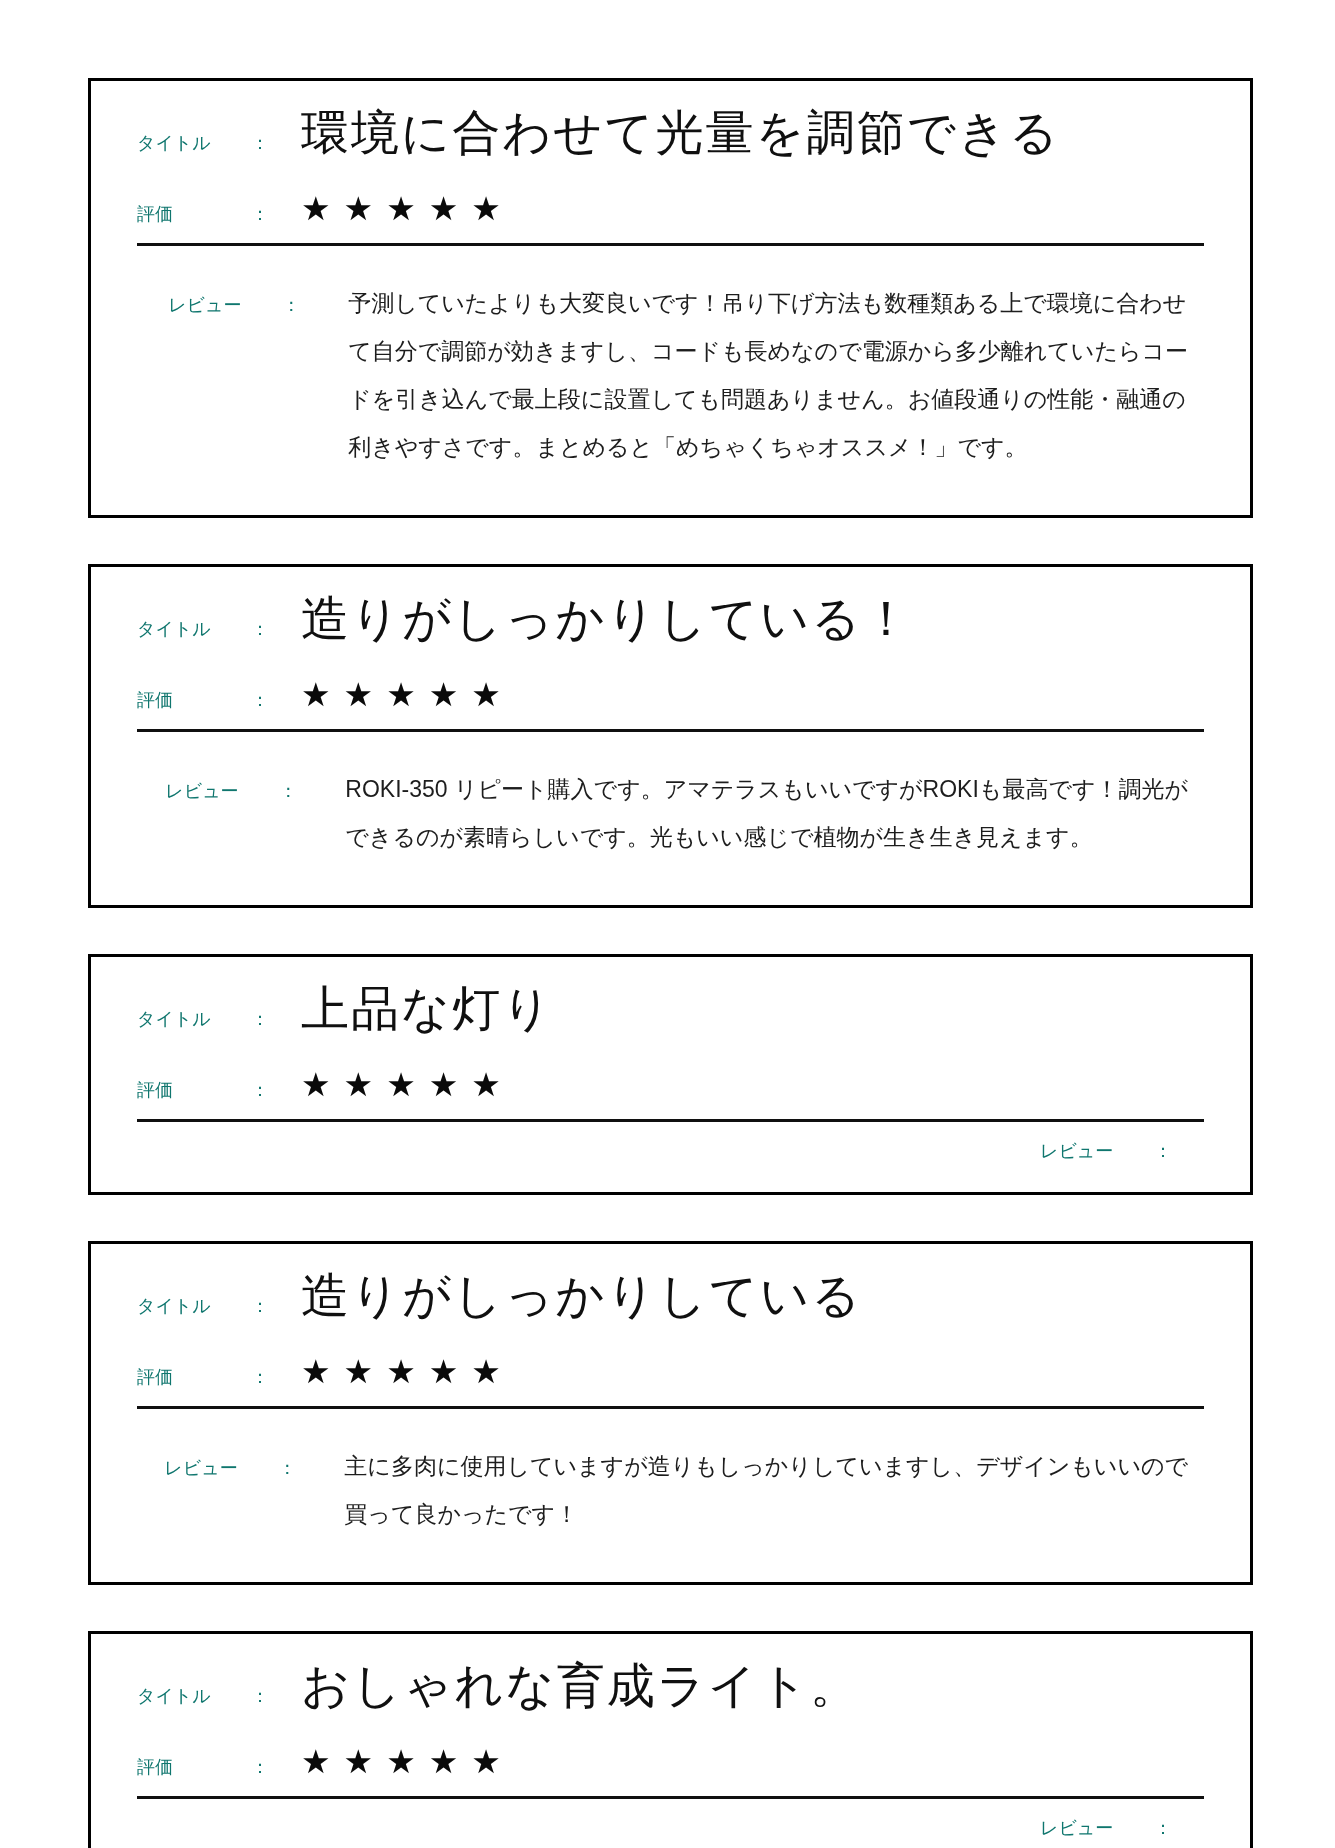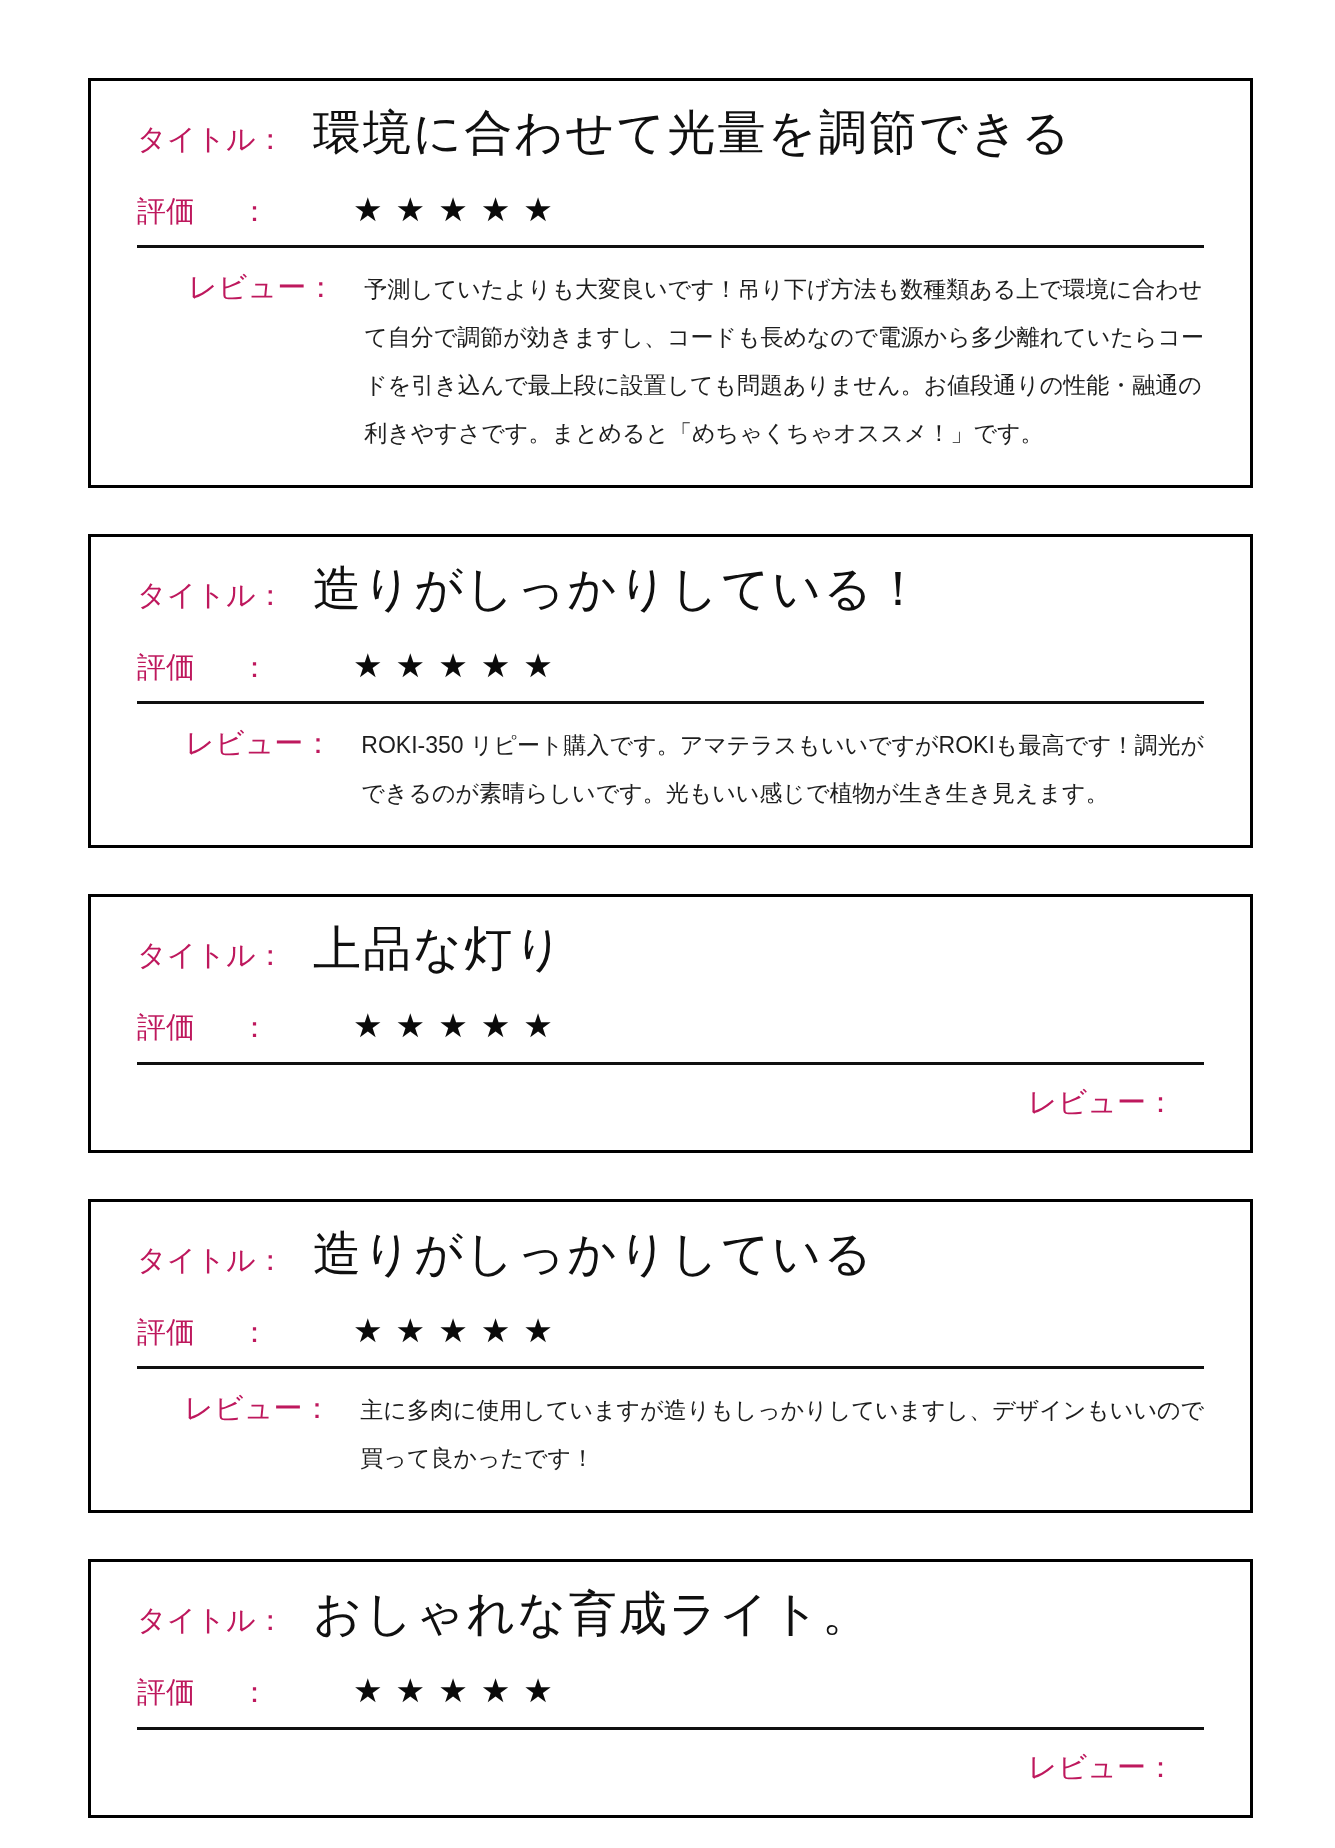--- a/index.html
+++ b/index.html
@@ -29,50 +29,50 @@
   .card:last-child { margin-bottom: 0; }
   .row {
     display: flex;
     align-items: baseline;
   }
   .label {
     display: inline-flex;
     justify-content: space-between;
     width: 132px;
     flex: 0 0 132px;
-    margin-right: 44px;
-    font-size: 29px;
+    margin-right: 32px;
+    font-size: 18px;
     line-height: 1.4;
-    color: #be185d;
+    color: #0f766e;
     white-space: nowrap;
   }
   .title {
     margin: 0;
     font-size: 48px;
     line-height: 52px;
     font-weight: 400;
     letter-spacing: 2px;
     color: #101010;
   }
-  .rating-row { margin-top: 30px; gap: 40px; }
+  .rating-row { margin-top: 30px; }
   .stars {
     font-size: 33px;
     line-height: 40px;
     letter-spacing: 13px;
     color: #0a0a0a;
   }
   .separator {
     border: none;
     height: 3px;
     background: #101010;
     margin: 14px 0 0 0;
   }
   .review-row { margin-top: 17px; justify-content: flex-end; }
   .review-text {
-    margin: 0;
+    margin: 16px;
     font-size: 23px;
     line-height: 48px;
     color: #1d1d1d;
     white-space: pre-line;
   }
 </style>
 </head>
 <body>
 
 <div class="page">

